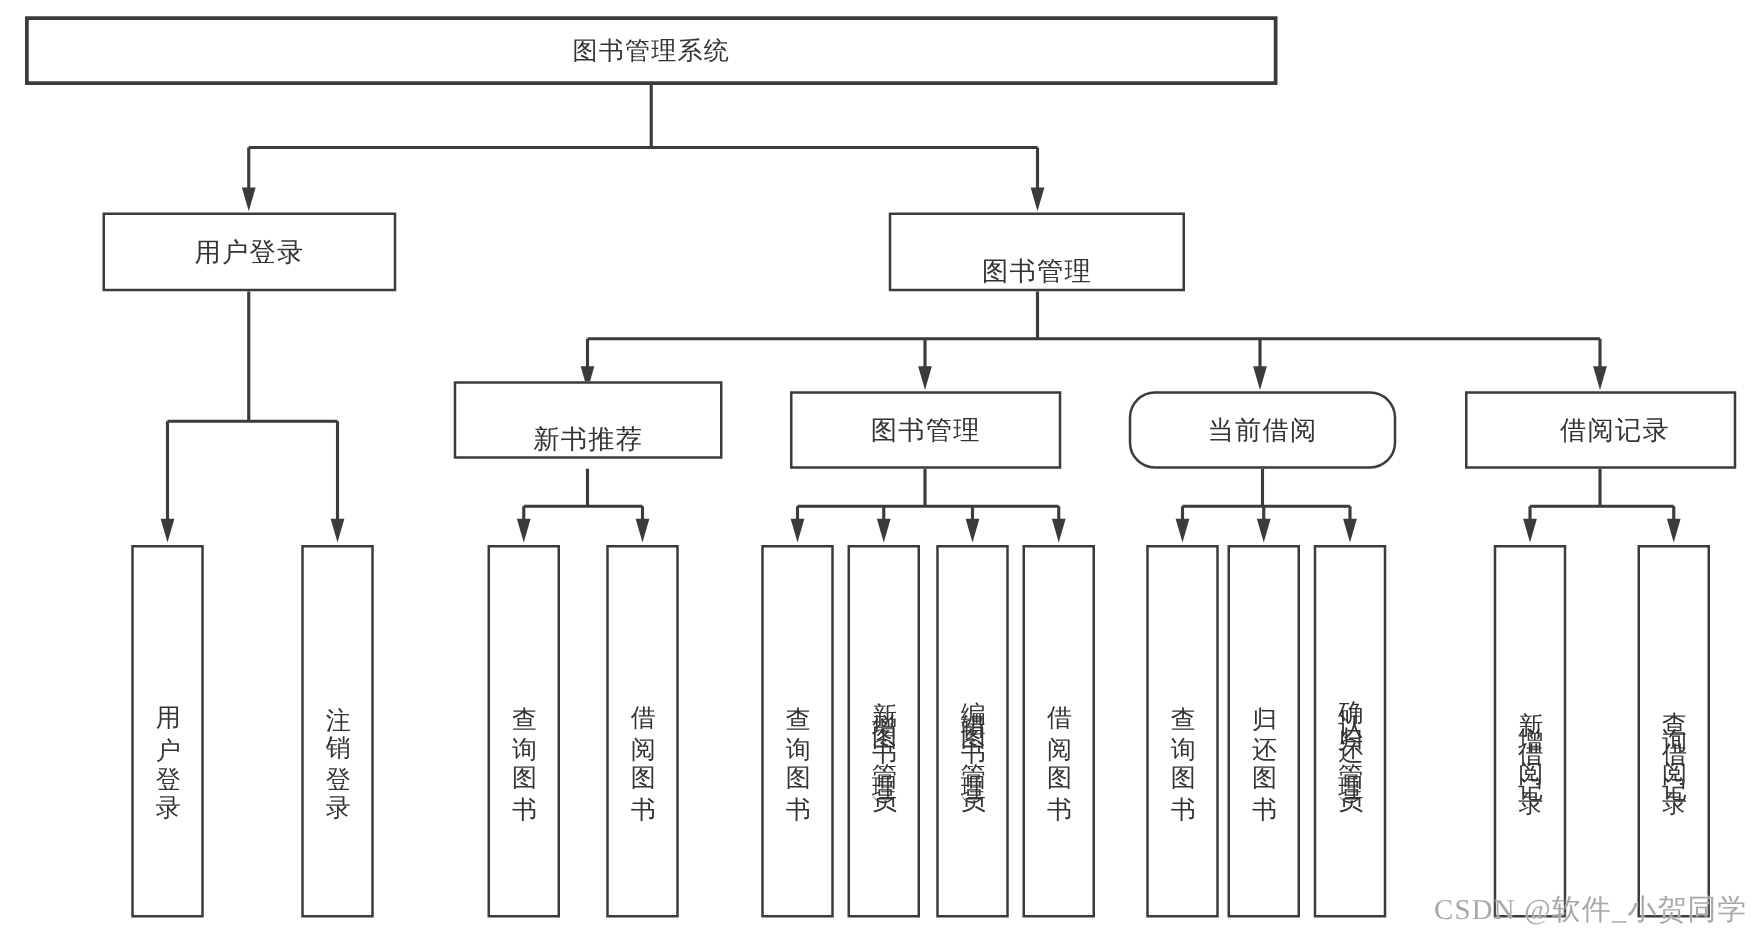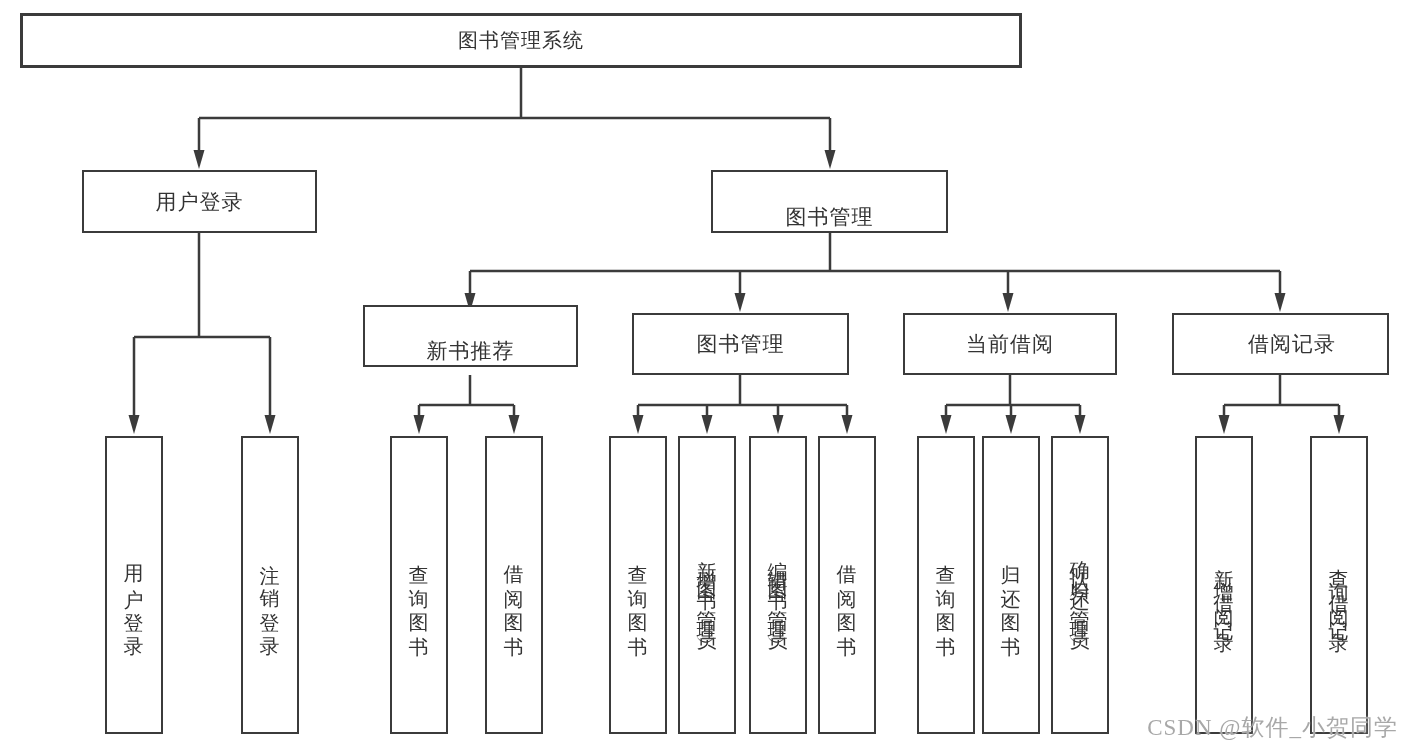--- a/index.html
+++ b/index.html
@@ -90,21 +90,21 @@
   <div class="node node--h" style="left:711px; top:170px; width:237px; height:63px;align-items:flex-end;">
     <span>图书管理</span>
   </div>
 
   <div class="node node--h" style="left:363px; top:305px; width:215px; height:62px;align-items:flex-end;">
     <span>新书推荐</span>
   </div>
   <div class="node node--h" style="left:632px; top:313px; width:217px; height:62px;">
     <span>图书管理</span>
   </div>
-  <div class="node node--h" style="left:903px; top:313px; width:214px; height:62px;">
+  <div class="node node--h" style="left:903px; top:313px; width:214px; height:62px;border-radius:21px;">
     <span>当前借阅</span>
   </div>
   <div class="node node--h" style="left:1172px; top:313px; width:217px; height:62px;padding-left:23px;">
     <span>借阅记录</span>
   </div>
 
   <div class="node leaf" style="left:105px;">
     <span class="leaf-label label--s4">用户登录</span>
   </div>
   <div class="node leaf" style="left:241px;">

